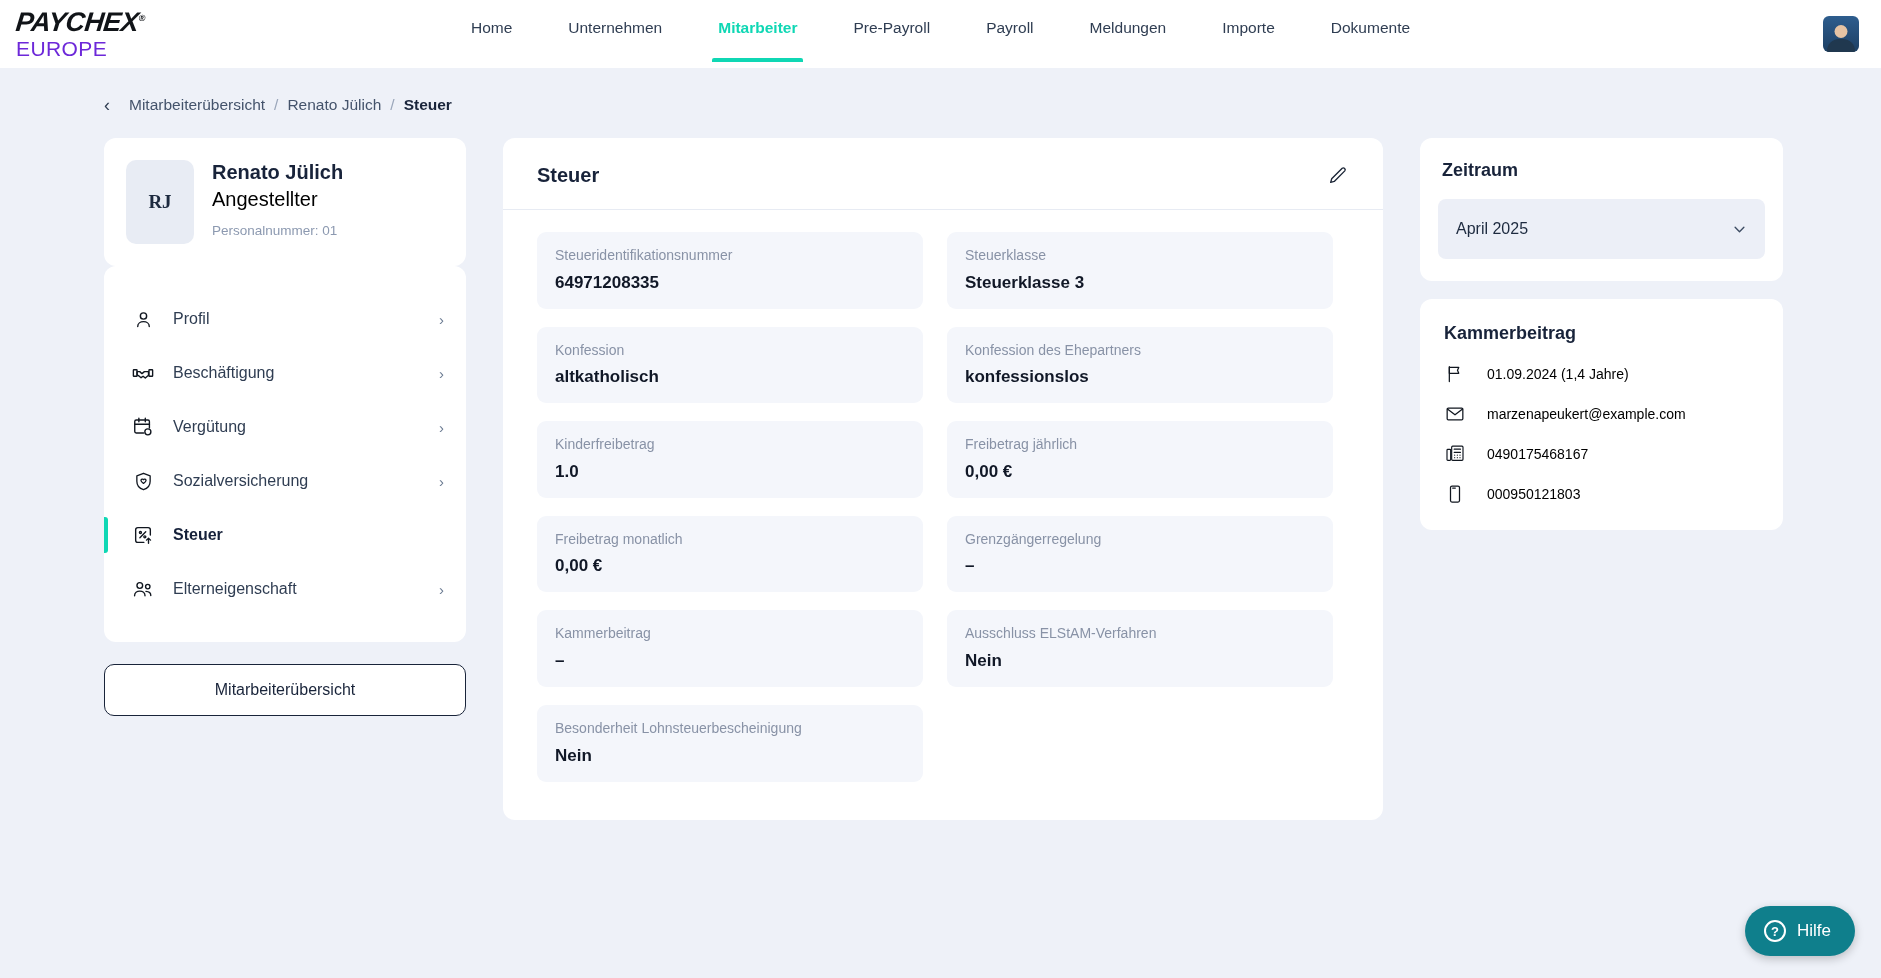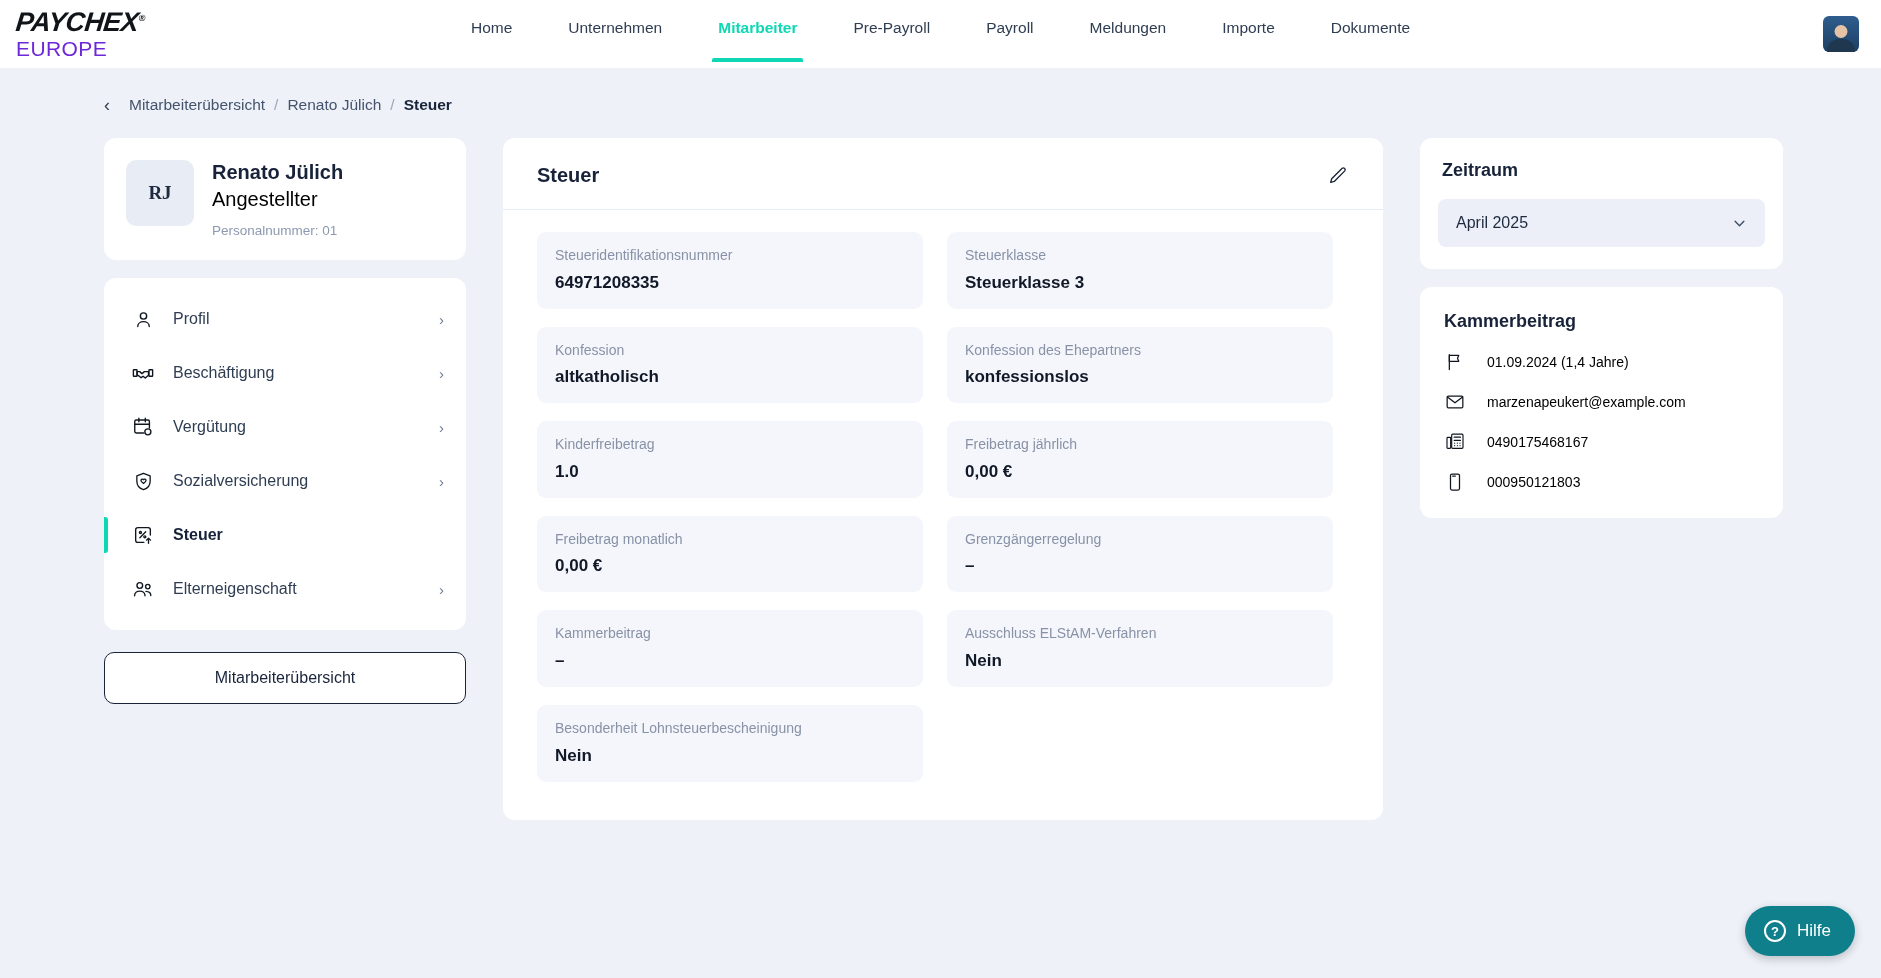--- a/index.html
+++ b/index.html
@@ -79,30 +79,30 @@
     display: flex; align-items: flex-start; gap: 37px;
     padding: 24px 0 0 104px;
   }
 
   .card { background: #fff; border-radius: 12px; }
 
   
   .left { width: 362px; flex: 0 0 362px; }
   .emp-card { padding: 22px 22px; display: flex; align-items: flex-start; gap: 18px; }
   .emp-ava {
-    width: 68px; height: 66px; border-radius: 10px; background: #e8ecf4;
+    width: 68px; height: 84px; border-radius: 10px; background: #e8ecf4;
     display: flex; align-items: center; justify-content: center;
     font-family: "Liberation Serif", serif; font-weight: 700; font-size: 19px; color: #1d2a3f;
     flex: 0 0 68px;
   }
   .emp-name { font-size: 20px; font-weight: 700; color: #18233a; line-height: 1.25; }
   .emp-role { font-size: 20px; color: #000000; margin-top: 3px; }
   .emp-no { font-size: 13.5px; color: #8c99b0; margin-top: 12px; }
 
-  .menu-card { margin-top: 18px; padding: 14px 0; }
+  .menu-card { margin-top: 0; padding: 26px 0; }
   .menu-item {
     position: relative;
     display: flex; align-items: center; gap: 19px;
     height: 54px; padding: 0 22px 0 28px; cursor: pointer;
   }
   .menu-item .mi-ico { width: 22px; height: 22px; flex: 0 0 22px; color: #10161f; display:flex; align-items:center; justify-content:center;}
   .menu-item .mi-label { flex: 1; font-size: 16px; color: #2f3d52; }
   .menu-item .mi-chev { color: #6b7b92; font-size: 15px; }
   .menu-item.active .mi-label { color: #16213a; font-weight: 700; }
   .menu-item.active::before {
@@ -133,21 +133,21 @@
   }
   .field .fl { font-size: 14px; color: #8892a6; line-height: 1.4; }
   .field .fv { font-size: 17px; font-weight: 700; color: #111827; margin-top: 7px; }
   .field.placeholder { background: transparent; }
 
   
   .right { width: 363px; flex: 0 0 363px; }
   .zr-card { padding: 22px 18px 22px 18px; }
   .zr-title { font-size: 18px; font-weight: 700; color: #18233a; padding-left: 4px; }
   .select {
-    margin-top: 18px; height: 48px; background: #eceff7; border-radius: 8px;
+    margin-top: 18px; height: 60px; background: #eceff7; border-radius: 8px;
     display: flex; align-items: center; justify-content: space-between;
     padding: 9px 18px; font-size: 16px; color: #1d2a3f; cursor: pointer;
   }
   .select .chev { color: #3d4c63; font-size: 13px; }
 
   .info-card { margin-top: 18px; padding: 24px 20px 26px 20px; }
   .info-title { font-size: 18px; font-weight: 700; color: #18233a; padding-left: 4px; }
   .info-row { display: flex; align-items: center; gap: 22px; margin-top: 19px; padding-left: 4px; }
   .info-row .ir-ico { width: 21px; height: 21px; flex: 0 0 21px; color: #10161f; display:flex; align-items:center; justify-content:center;}
   .info-row .ir-txt { font-size: 14px; color: #000000; }

